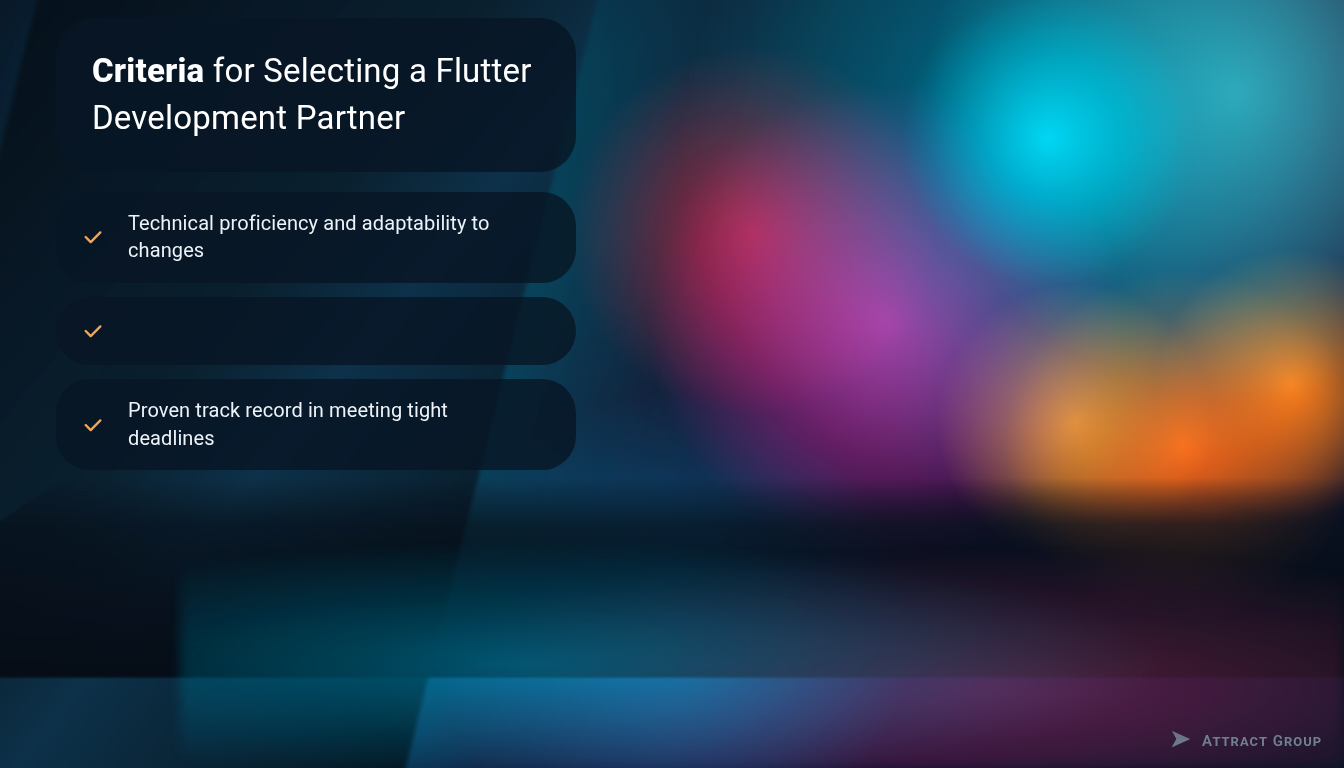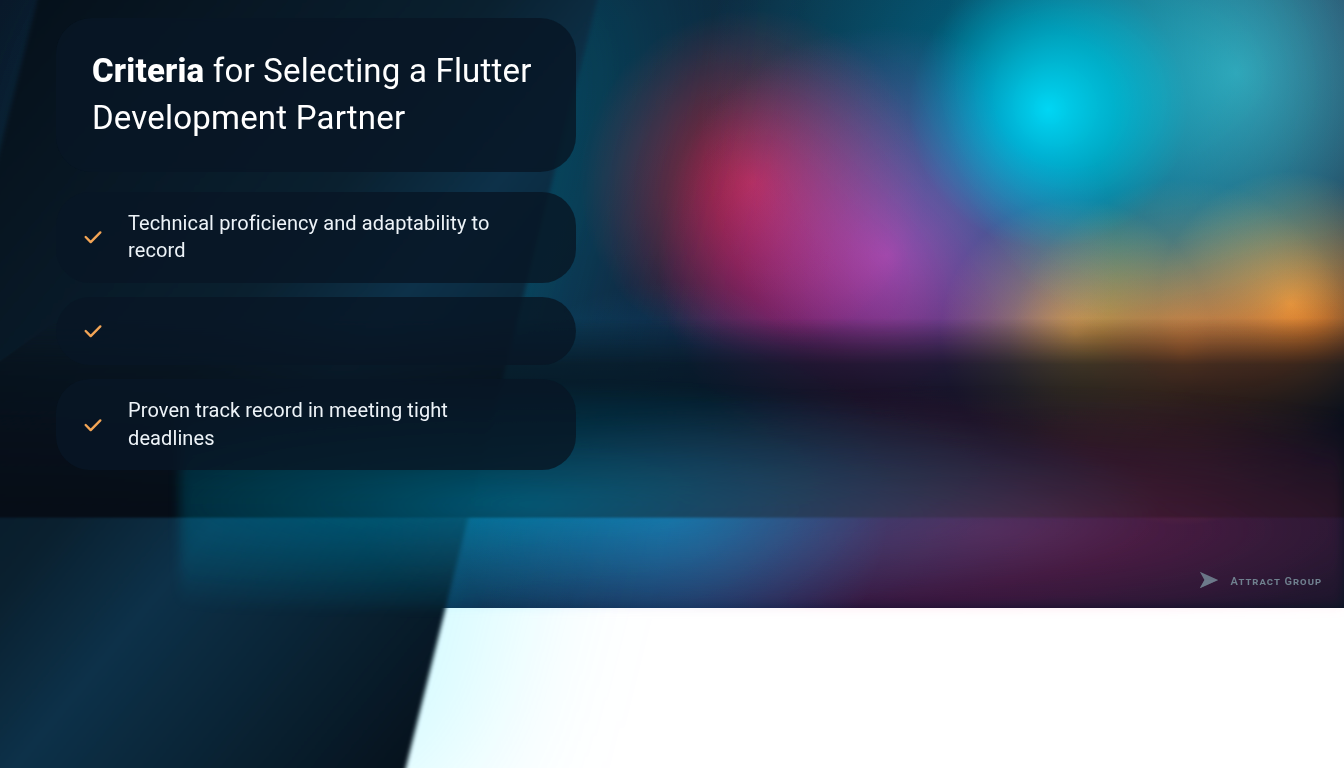--- a/index.html
+++ b/index.html
@@ -1,21 +1,21 @@
 <!DOCTYPE html>
 <html><head>
 <meta charset="utf-8">
 <style>
   * { box-sizing: border-box; margin: 0; padding: 0; }
   html, body { width: 1344px; height: 768px; overflow: hidden; font-family: -apple-system, BlinkMacSystemFont, "Segoe UI", Roboto, Helvetica, Arial, sans-serif; }
 
   .stage {
     position: relative;
     width: 1344px;
-    height: 608px;
+    height: 768px;
     background:
       radial-gradient(circle at 78% 18%, rgba(0,230,255,0.85) 0, rgba(0,230,255,0.25) 12%, rgba(0,230,255,0) 30%),
       radial-gradient(circle at 92% 12%, rgba(120,255,255,0.55) 0, rgba(120,255,255,0) 22%),
       radial-gradient(circle at 66% 42%, rgba(255,60,190,0.65) 0, rgba(255,60,190,0) 24%),
       radial-gradient(circle at 88% 58%, rgba(255,120,40,0.9) 0, rgba(255,120,40,0) 14%),
       radial-gradient(circle at 80% 55%, rgba(255,180,60,0.85) 0, rgba(255,180,60,0) 12%),
       radial-gradient(circle at 96% 50%, rgba(255,150,50,0.9) 0, rgba(255,150,50,0) 10%),
       radial-gradient(circle at 56% 30%, rgba(255,40,60,0.55) 0, rgba(255,40,60,0) 20%),
       radial-gradient(circle at 50% 82%, rgba(0,200,255,0.35) 0, rgba(0,200,255,0) 26%),
       linear-gradient(135deg, #0b1624 0%, #12283a 40%, #1a1030 70%, #0a1220 100%);
@@ -101,21 +101,21 @@
   }
 
   .brand {
     position: absolute;
     right: 22px;
     bottom: 14px;
     display: flex;
     align-items: center;
     gap: 10px;
     color: #72808c;
-    font-size: 11px;
+    font-size: 15px;
     letter-spacing: 0.6px;
     font-weight: 600;
     text-transform: none;
     z-index: 20;
   }
   .brand svg { width: 22px; height: 22px; }
   .brand .name { font-variant: small-caps; letter-spacing: 1px; }
 </style>
 </head>
 <body>
@@ -136,21 +136,21 @@
     <div class="list">
 
 
 
       <div class="item">
         <span class="check">
           <svg viewBox="0 0 24 24" fill="none" stroke="#e8a765" stroke-width="2.6" stroke-linecap="round" stroke-linejoin="round">
               <polyline points="4 12 9.5 17.5 20 7"></polyline>
             </svg>
         </span>
-        <span class="text">Technical proficiency and adaptability to record</span>
+        <span class="text">Technical proficiency and adaptability to changes</span>
       </div>
 
       <div class="item">
         <span class="check">
           <svg viewBox="0 0 24 24" fill="none" stroke="#e8a765" stroke-width="2.6" stroke-linecap="round" stroke-linejoin="round">
               <polyline points="4 12 9.5 17.5 20 7"></polyline>
             </svg>
         </span>
       </div>
 

